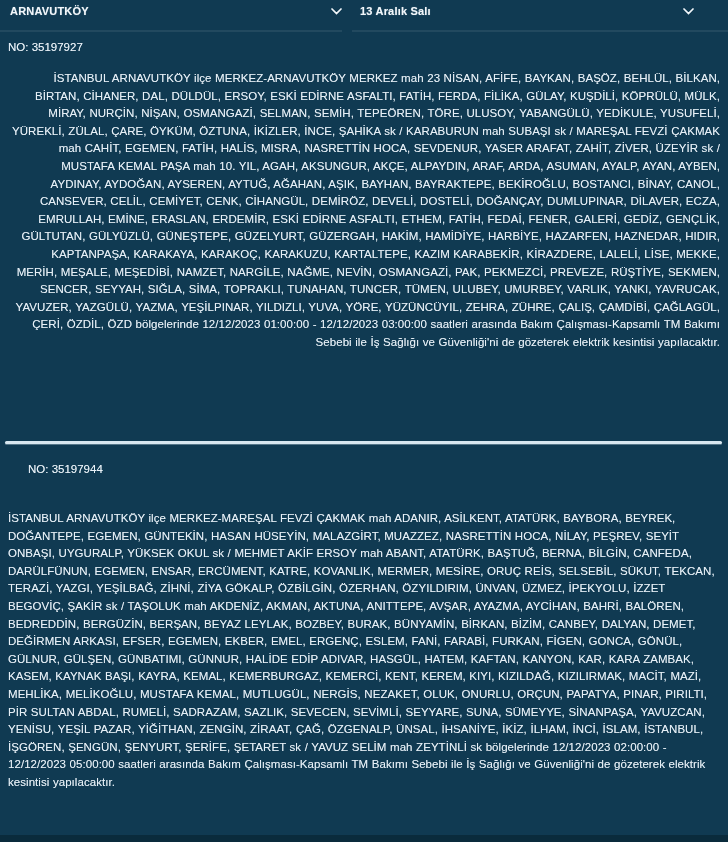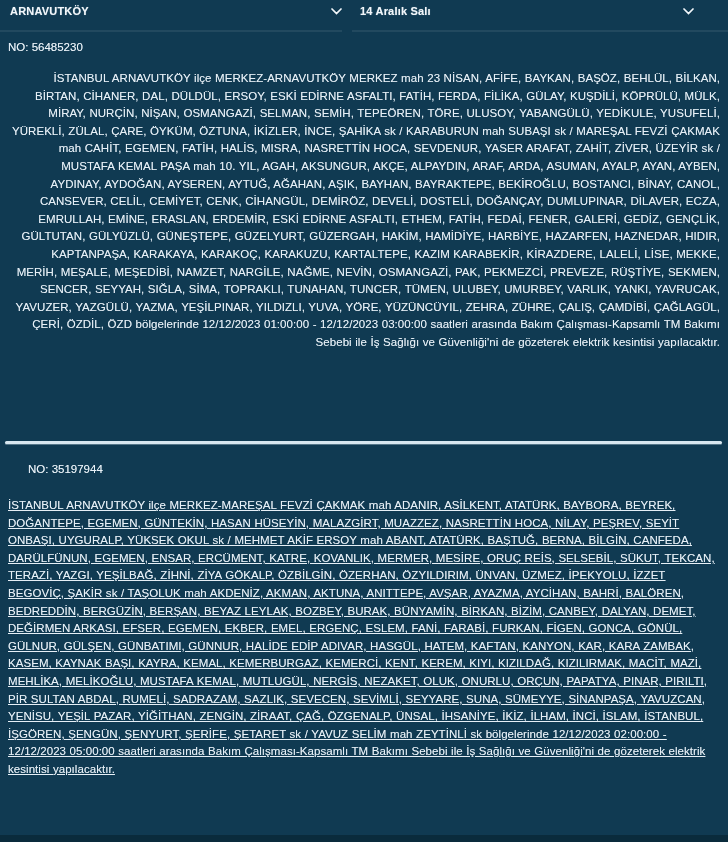--- a/index.html
+++ b/index.html
@@ -32,21 +32,21 @@
   .no2{top:463px;margin-left:20px;}
 
   .body-text{
     position:absolute;left:8px;right:8px;
     color:#e6eff6;font-size:11.5px;line-height:17.6px;font-weight:400;
     text-align:left;letter-spacing:.05px;
     text-shadow:0 0 .6px rgba(230,239,246,.5);
     word-spacing:.3px;
   }
   .p1{top:70px;text-align:right;}
-  .p2{top:497px;text-decoration:underline;}
+  .p2{top:510px;}
 
   .divider{
     position:absolute;top:441px;left:5px;right:6px;height:3px;
     background:#d8e7f0;border-radius:2px;
     box-shadow:0 1px 0 rgba(216,231,240,.35);
   }
   .bottom-bar{
     position:absolute;left:0;right:0;bottom:0;height:7px;
     background:#0a2b3c;
   }
@@ -57,32 +57,32 @@
 <div class="hdr">
   <div class="sel sel-district">
     <span class="sel-label">ARNAVUTKÖY</span>
     <span class="chev">
       <svg width="11" height="7" viewBox="0 0 11 7">
           <path d="M1 1l4.5 4.5L10 1" stroke="#f2f7fb" stroke-width="1.7" fill="none" stroke-linecap="round"></path>
         </svg>
     </span>
   </div>
   <div class="sel sel-date">
-    <span class="sel-label">14 Aralık Salı</span>
+    <span class="sel-label">13 Aralık Salı</span>
     <span class="chev">
       <svg width="11" height="7" viewBox="0 0 11 7">
           <path d="M1 1l4.5 4.5L10 1" stroke="#f2f7fb" stroke-width="1.7" fill="none" stroke-linecap="round"></path>
         </svg>
     </span>
   </div>
   <div class="underline u1"></div>
   <div class="underline u2"></div>
 </div>
 
-<div class="no-label no1">NO: 56485230</div>
+<div class="no-label no1">NO: 35197927</div>
 <div class="body-text p1">İSTANBUL ARNAVUTKÖY ilçe MERKEZ-ARNAVUTKÖY MERKEZ mah 23 NİSAN, AFİFE, BAYKAN, BAŞÖZ, BEHLÜL, BİLKAN, BİRTAN, CİHANER, DAL, DÜLDÜL, ERSOY, ESKİ EDİRNE ASFALTI, FATİH, FERDA, FİLİKA, GÜLAY, KUŞDİLİ, KÖPRÜLÜ, MÜLK, MİRAY, NURÇİN, NİŞAN, OSMANGAZİ, SELMAN, SEMİH, TEPEÖREN, TÖRE, ULUSOY, YABANGÜLÜ, YEDİKULE, YUSUFELİ, YÜREKLİ, ZÜLAL, ÇARE, ÖYKÜM, ÖZTUNA, İKİZLER, İNCE, ŞAHİKA sk / KARABURUN mah SUBAŞI sk / MAREŞAL FEVZİ ÇAKMAK mah CAHİT, EGEMEN, FATİH, HALİS, MISRA, NASRETTİN HOCA, SEVDENUR, YASER ARAFAT, ZAHİT, ZİVER, ÜZEYİR sk / MUSTAFA KEMAL PAŞA mah 10. YIL, AGAH, AKSUNGUR, AKÇE, ALPAYDIN, ARAF, ARDA, ASUMAN, AYALP, AYAN, AYBEN, AYDINAY, AYDOĞAN, AYSEREN, AYTUĞ, AĞAHAN, AŞIK, BAYHAN, BAYRAKTEPE, BEKİROĞLU, BOSTANCI, BİNAY, CANOL, CANSEVER, CELİL, CEMİYET, CENK, CİHANGÜL, DEMİRÖZ, DEVELİ, DOSTELİ, DOĞANÇAY, DUMLUPINAR, DİLAVER, ECZA, EMRULLAH, EMİNE, ERASLAN, ERDEMİR, ESKİ EDİRNE ASFALTI, ETHEM, FATİH, FEDAİ, FENER, GALERİ, GEDİZ, GENÇLİK, GÜLTUTAN, GÜLYÜZLÜ, GÜNEŞTEPE, GÜZELYURT, GÜZERGAH, HAKİM, HAMİDİYE, HARBİYE, HAZARFEN, HAZNEDAR, HIDIR, KAPTANPAŞA, KARAKAYA, KARAKOÇ, KARAKUZU, KARTALTEPE, KAZIM KARABEKİR, KİRAZDERE, LALELİ, LİSE, MEKKE, MERİH, MEŞALE, MEŞEDİBİ, NAMZET, NARGİLE, NAĞME, NEVİN, OSMANGAZİ, PAK, PEKMEZCİ, PREVEZE, RÜŞTİYE, SEKMEN, SENCER, SEYYAH, SIĞLA, SİMA, TOPRAKLI, TUNAHAN, TUNCER, TÜMEN, ULUBEY, UMURBEY, VARLIK, YANKI, YAVRUCAK, YAVUZER, YAZGÜLÜ, YAZMA, YEŞİLPINAR, YILDIZLI, YUVA, YÖRE, YÜZÜNCÜYIL, ZEHRA, ZÜHRE, ÇALIŞ, ÇAMDİBİ, ÇAĞLAGÜL, ÇERİ, ÖZDİL, ÖZD bölgelerinde 12/12/2023 01:00:00 - 12/12/2023 03:00:00 saatleri arasında Bakım Çalışması-Kapsamlı TM Bakımı Sebebi ile İş Sağlığı ve Güvenliği'ni de gözeterek elektrik kesintisi yapılacaktır.</div>
 
 <div class="divider"></div>
 
 <div class="no-label no2">NO: 35197944</div>
 <div class="body-text p2">İSTANBUL ARNAVUTKÖY ilçe MERKEZ-MAREŞAL FEVZİ ÇAKMAK mah ADANIR, ASİLKENT, ATATÜRK, BAYBORA, BEYREK, DOĞANTEPE, EGEMEN, GÜNTEKİN, HASAN HÜSEYİN, MALAZGİRT, MUAZZEZ, NASRETTİN HOCA, NİLAY, PEŞREV, SEYİT ONBAŞI, UYGURALP, YÜKSEK OKUL sk / MEHMET AKİF ERSOY mah ABANT, ATATÜRK, BAŞTUĞ, BERNA, BİLGİN, CANFEDA, DARÜLFÜNUN, EGEMEN, ENSAR, ERCÜMENT, KATRE, KOVANLIK, MERMER, MESİRE, ORUÇ REİS, SELSEBİL, SÜKUT, TEKCAN, TERAZİ, YAZGI, YEŞİLBAĞ, ZİHNİ, ZİYA GÖKALP, ÖZBİLGİN, ÖZERHAN, ÖZYILDIRIM, ÜNVAN, ÜZMEZ, İPEKYOLU, İZZET BEGOVİÇ, ŞAKİR sk / TAŞOLUK mah AKDENİZ, AKMAN, AKTUNA, ANITTEPE, AVŞAR, AYAZMA, AYCİHAN, BAHRİ, BALÖREN, BEDREDDİN, BERGÜZİN, BERŞAN, BEYAZ LEYLAK, BOZBEY, BURAK, BÜNYAMİN, BİRKAN, BİZİM, CANBEY, DALYAN, DEMET, DEĞİRMEN ARKASI, EFSER, EGEMEN, EKBER, EMEL, ERGENÇ, ESLEM, FANİ, FARABİ, FURKAN, FİGEN, GONCA, GÖNÜL, GÜLNUR, GÜLŞEN, GÜNBATIMI, GÜNNUR, HALİDE EDİP ADIVAR, HASGÜL, HATEM, KAFTAN, KANYON, KAR, KARA ZAMBAK, KASEM, KAYNAK BAŞI, KAYRA, KEMAL, KEMERBURGAZ, KEMERCİ, KENT, KEREM, KIYI, KIZILDAĞ, KIZILIRMAK, MACİT, MAZİ, MEHLİKA, MELİKOĞLU, MUSTAFA KEMAL, MUTLUGÜL, NERGİS, NEZAKET, OLUK, ONURLU, ORÇUN, PAPATYA, PINAR, PIRILTI, PİR SULTAN ABDAL, RUMELİ, SADRAZAM, SAZLIK, SEVECEN, SEVİMLİ, SEYYARE, SUNA, SÜMEYYE, SİNANPAŞA, YAVUZCAN, YENİSU, YEŞİL PAZAR, YİĞİTHAN, ZENGİN, ZİRAAT, ÇAĞ, ÖZGENALP, ÜNSAL, İHSANİYE, İKİZ, İLHAM, İNCİ, İSLAM, İSTANBUL, İŞGÖREN, ŞENGÜN, ŞENYURT, ŞERİFE, ŞETARET sk / YAVUZ SELİM mah ZEYTİNLİ sk bölgelerinde 12/12/2023 02:00:00 - 12/12/2023 05:00:00 saatleri arasında Bakım Çalışması-Kapsamlı TM Bakımı Sebebi ile İş Sağlığı ve Güvenliği'ni de gözeterek elektrik kesintisi yapılacaktır.</div>
 
 <div class="bottom-bar"></div>
 
 </body></html>

